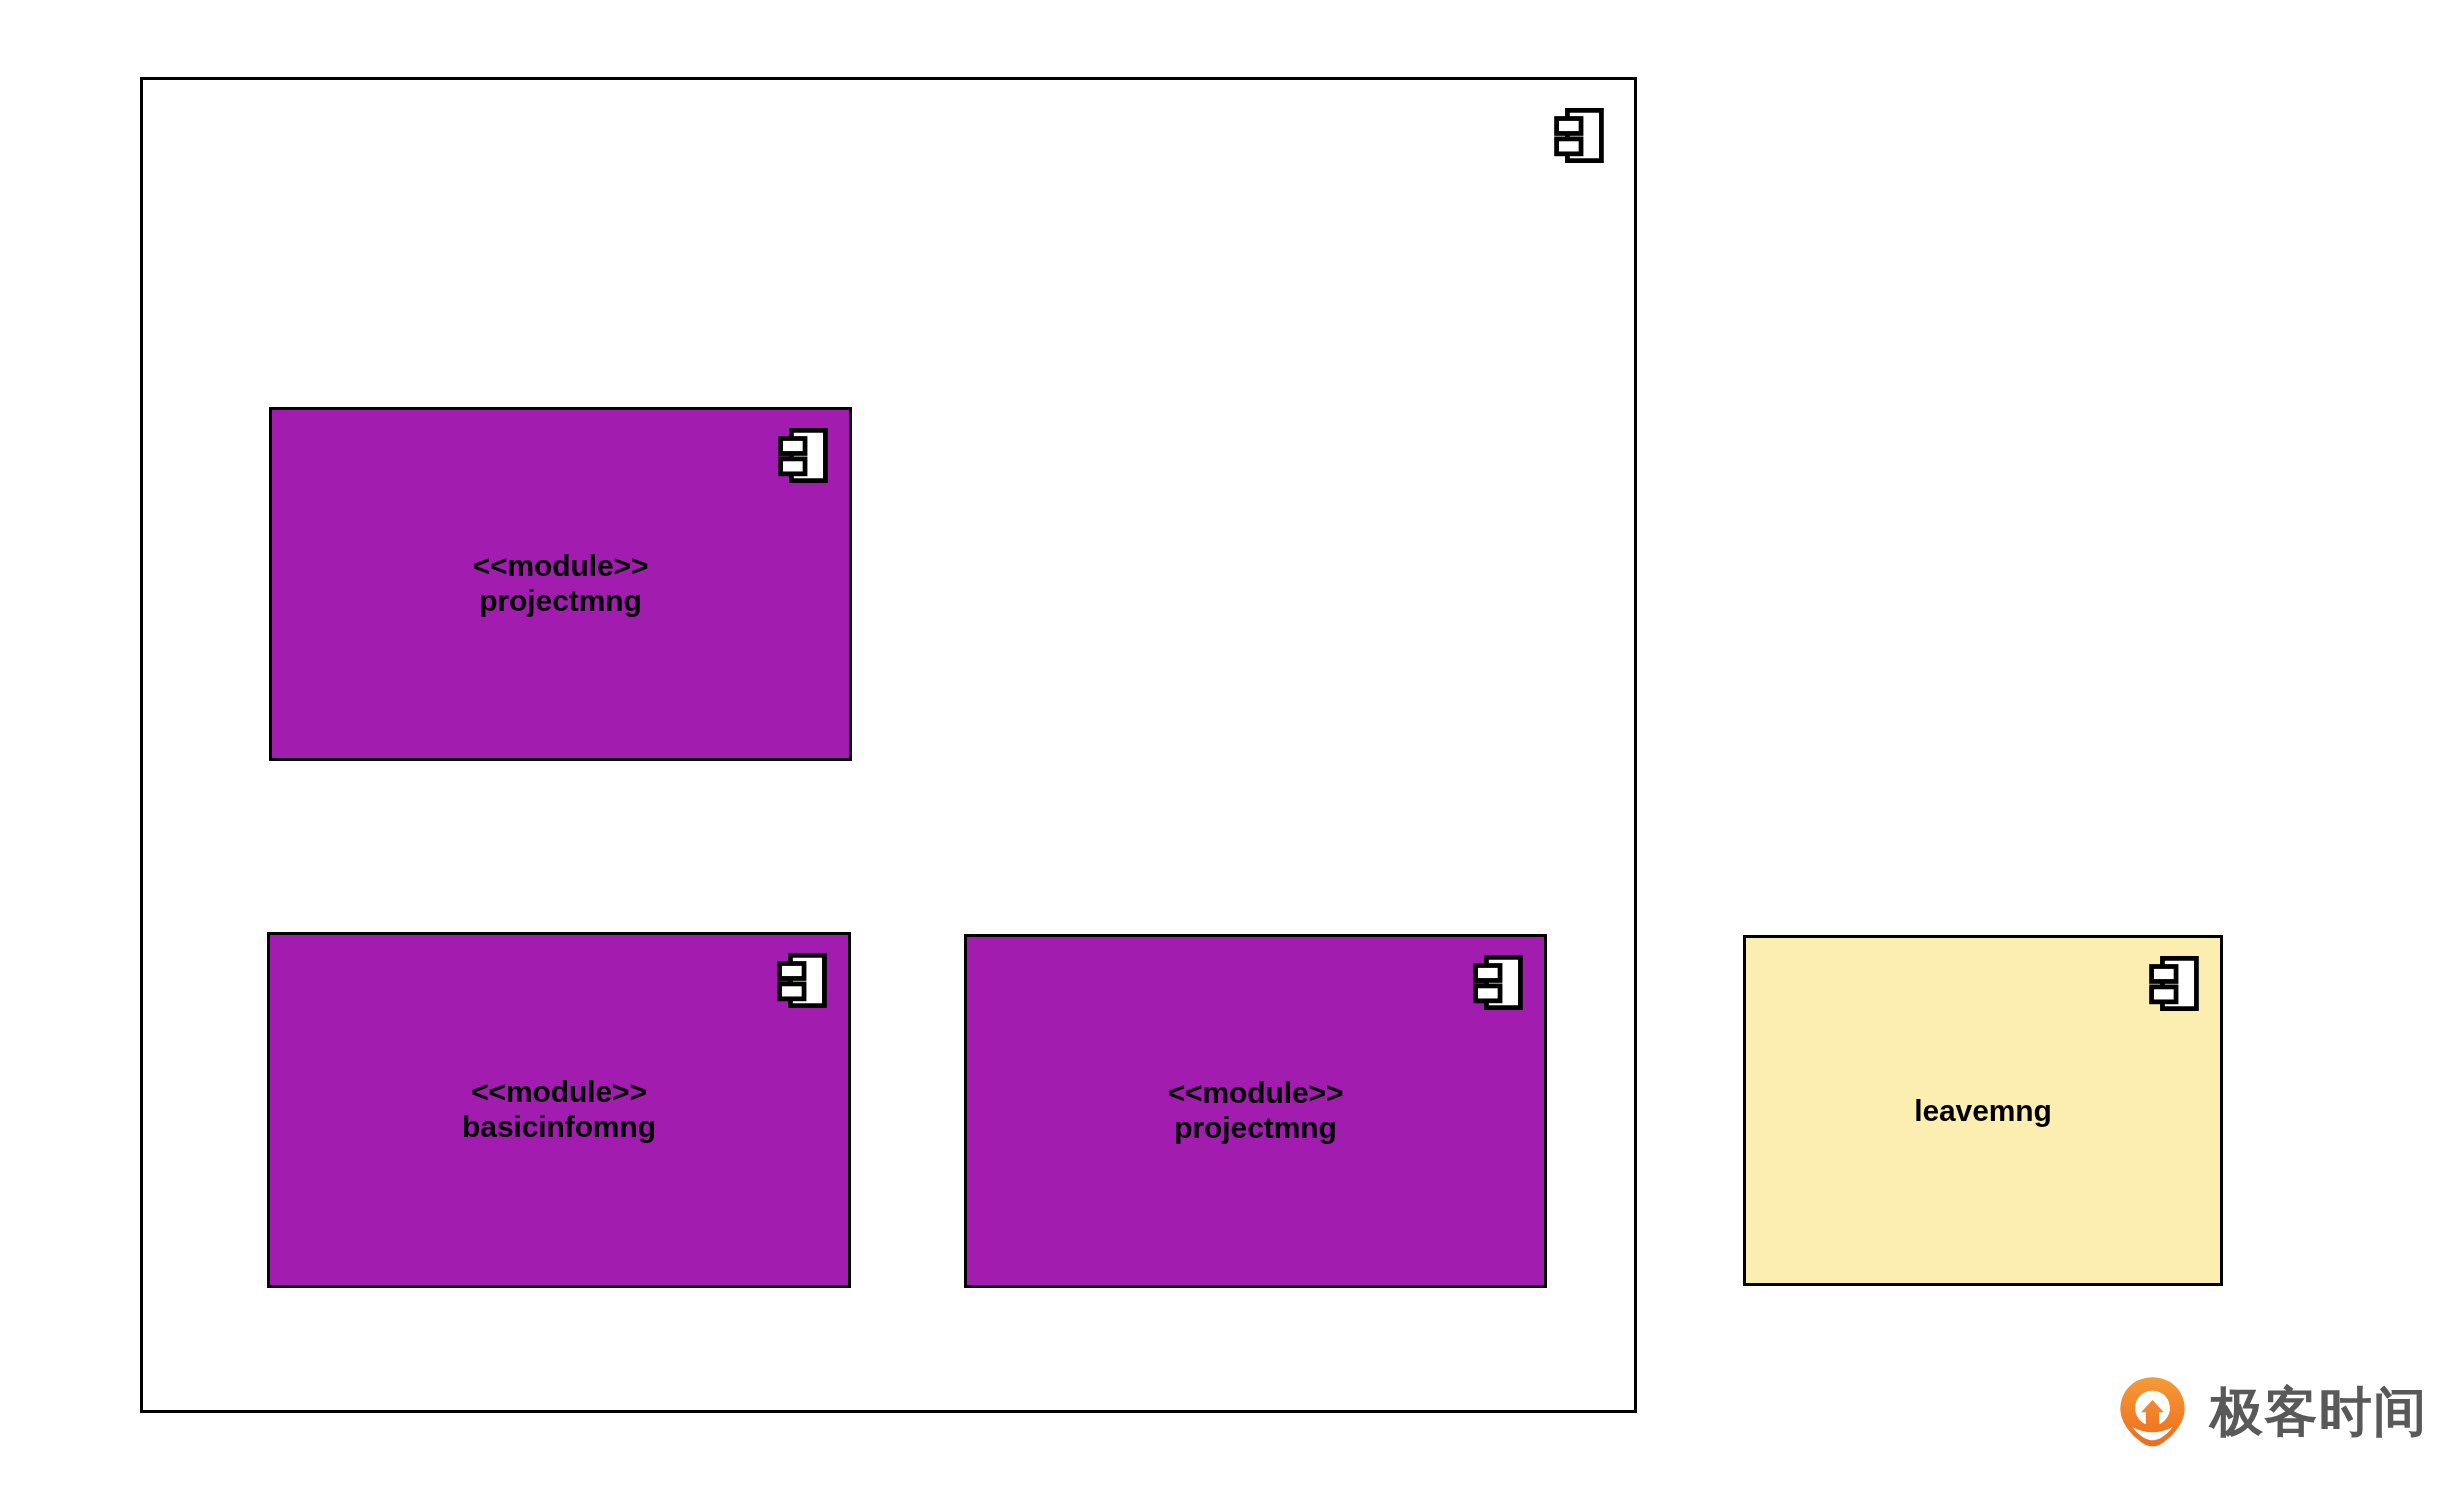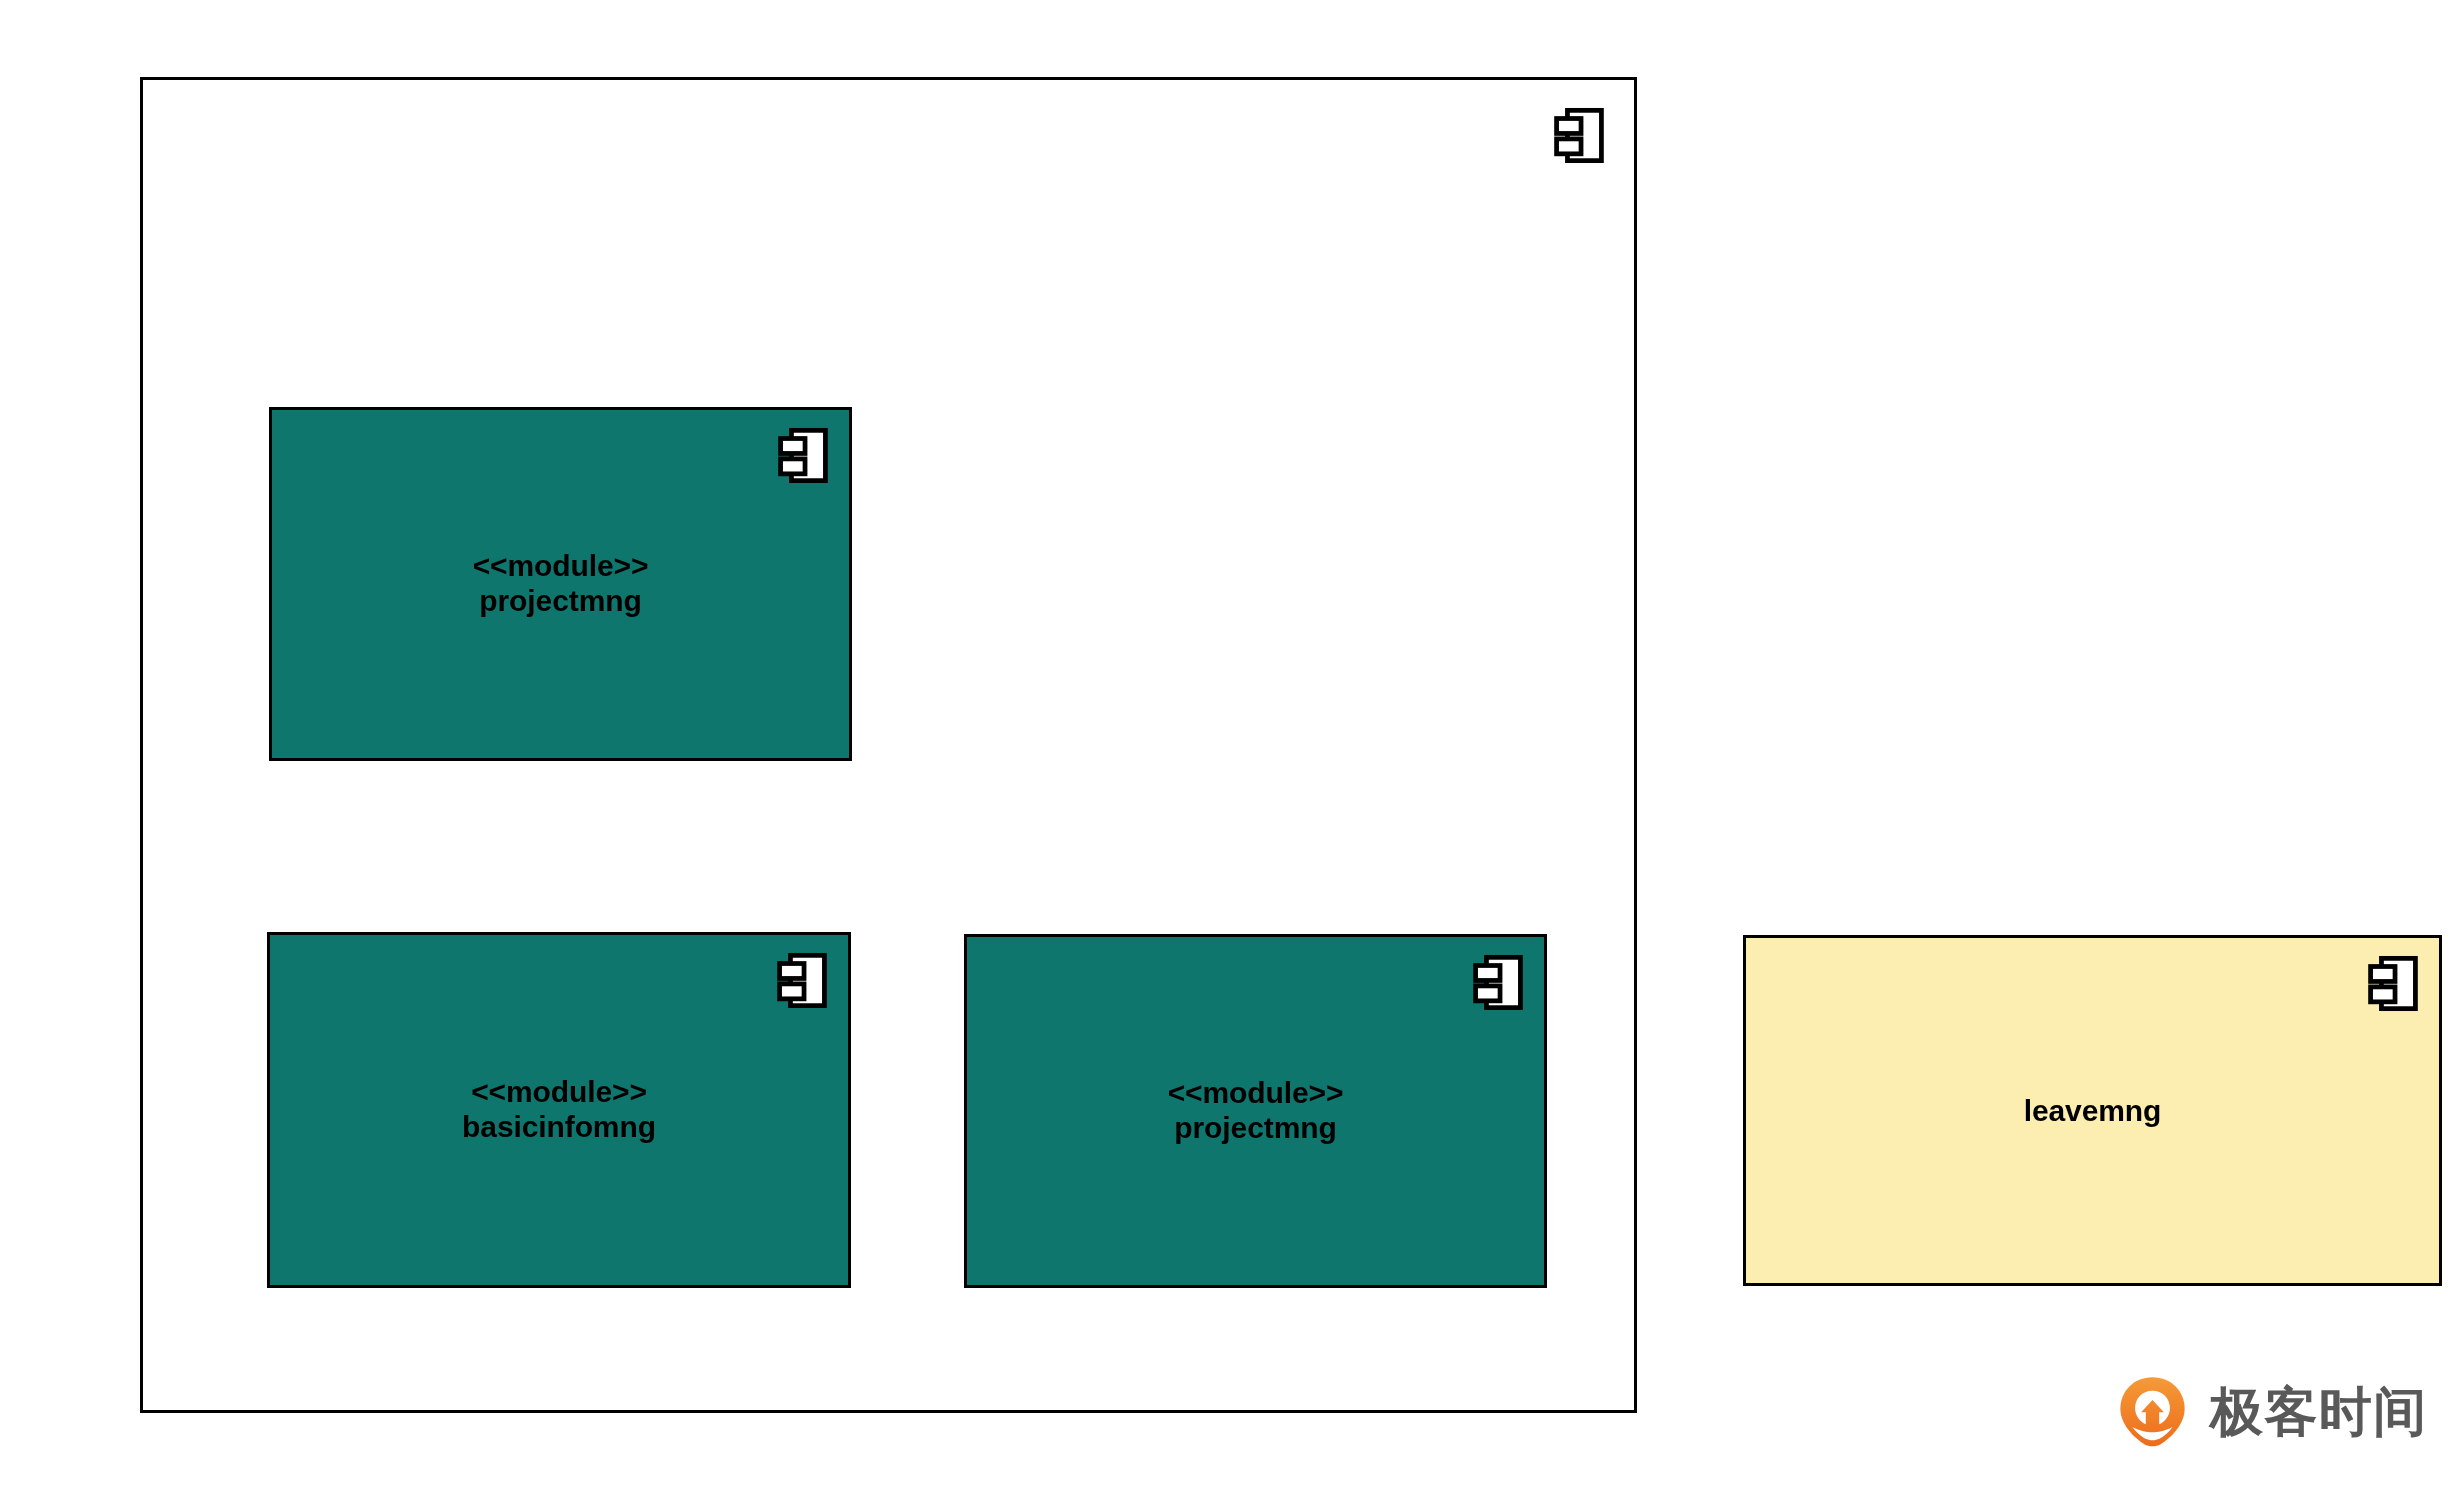--- a/index.html
+++ b/index.html
@@ -22,21 +22,21 @@
 
   
   .component {
     position: absolute;
     box-sizing: border-box;
     border: 3.4px solid #000000;
     background: #ffffff;
   }
 
   .component.module {
-    background: #0f766e;
+    background: #a21caf;
   }
 
   .component.external {
     background: #fceeb0;
   }
 
   
   .label-block {
     position: absolute;
     left: 0;
@@ -162,21 +162,21 @@
         <svg viewBox="0 0 70 78" xmlns="http://www.w3.org/2000/svg">
           <rect x="18" y="2" width="50" height="74" fill="#ffffff" stroke="#000000" stroke-width="7"></rect>
           <rect x="2" y="14" width="36" height="22" fill="#ffffff" stroke="#000000" stroke-width="7"></rect>
           <rect x="2" y="44" width="36" height="22" fill="#ffffff" stroke="#000000" stroke-width="7"></rect>
         </svg>
       </span>
     </div>
 
   </div>
 
-  <div class="component external" style="left:1743px; top:935px; width:699px; height:351px;">
+  <div class="component external" style="left:1743px; top:935px; width:480px; height:351px;">
     <div class="label-block">
       <span class="name">leavemng</span>
     </div>
     <span class="component-icon" style="right:22px; top:19px;">
       <svg viewBox="0 0 70 78" xmlns="http://www.w3.org/2000/svg">
         <rect x="18" y="2" width="50" height="74" fill="#ffffff" stroke="#000000" stroke-width="7"></rect>
         <rect x="2" y="14" width="36" height="22" fill="#ffffff" stroke="#000000" stroke-width="7"></rect>
         <rect x="2" y="44" width="36" height="22" fill="#ffffff" stroke="#000000" stroke-width="7"></rect>
       </svg>
     </span>

